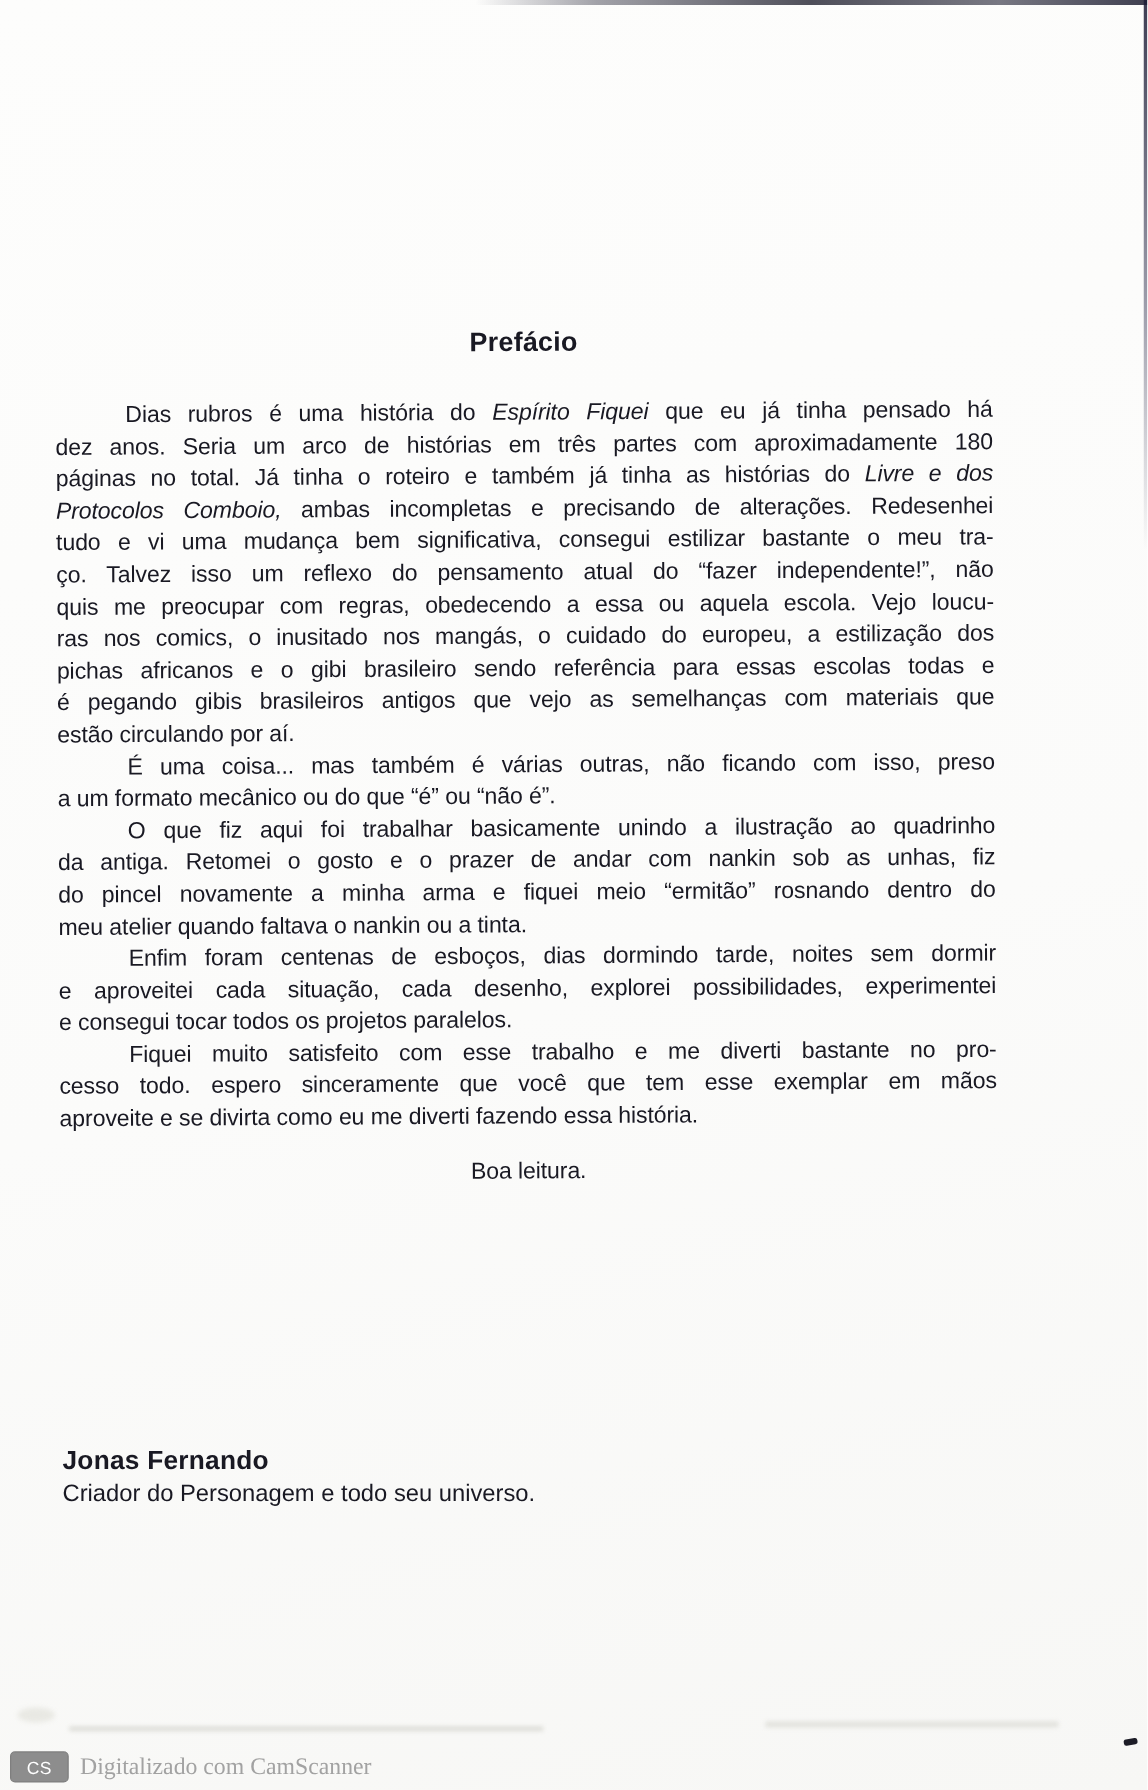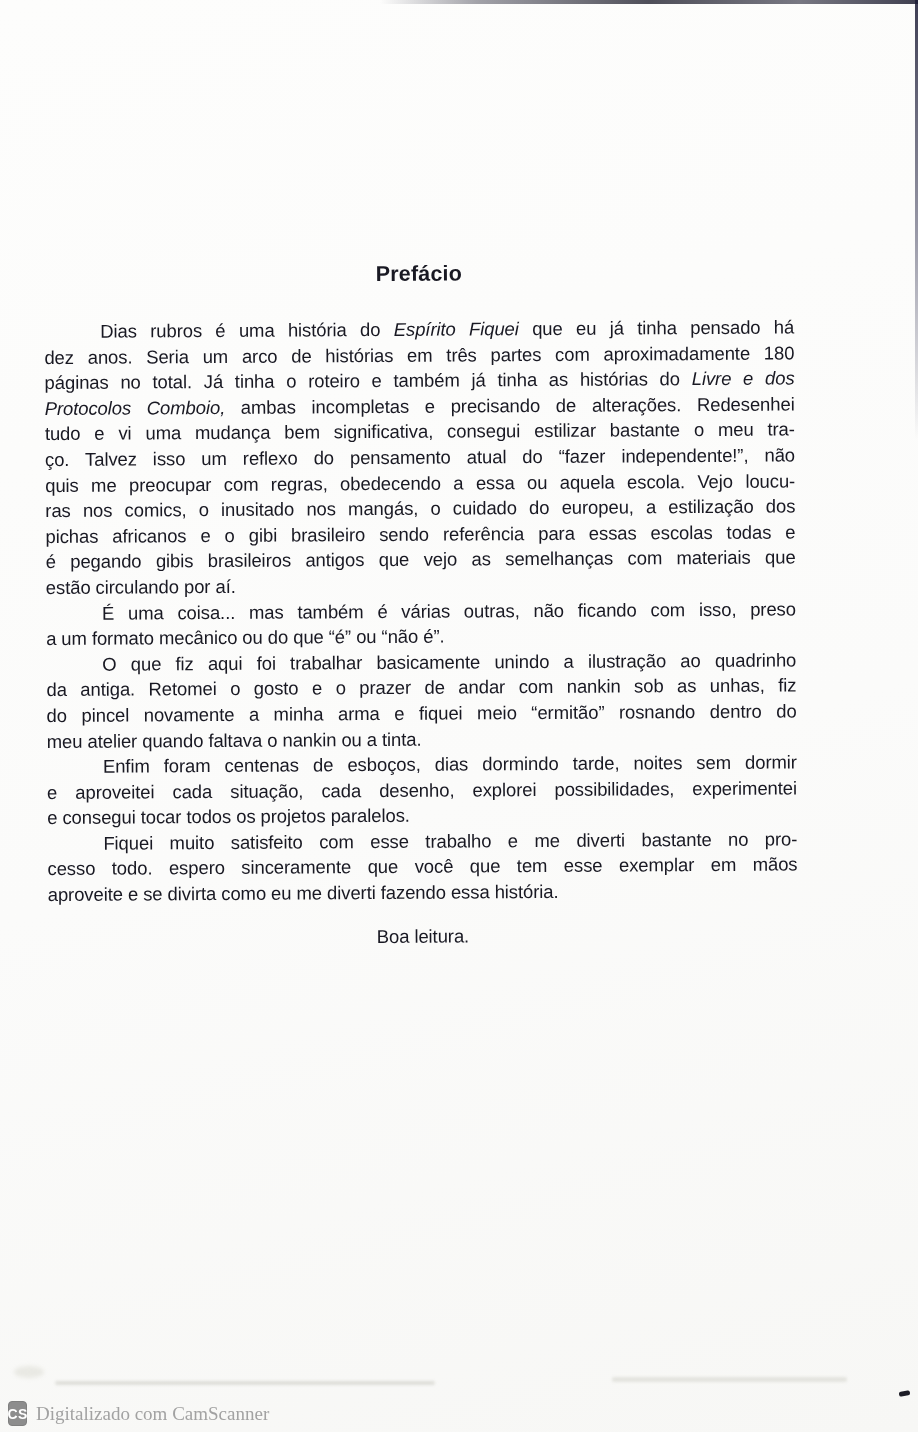--- a/index.html
+++ b/index.html
@@ -102,27 +102,27 @@
 
   
   .footer {
     position: absolute;
     left: 8px; bottom: 6px;
     display: flex;
     align-items: center;
     gap: 9px;
   }
   .badge {
-    width: 19px; height: 25px;
+    width: 47px; height: 25px;
     background: var(--badge-bg, #8d8d8d);
     border: 1px solid #7f7f7f;
     border-radius: 4px;
     color: #ffffff;
     font-size: 14px;
-    font-weight: bold;
+    font-weight: normal;
     display: flex;
     align-items: center;
     justify-content: center;
     letter-spacing: 0.3px;
   }
   .footer-text {
     color: var(--footer-text, #a2a2a2);
     font-size: 19px;
     font-family: Liberation Serif, serif;
   }
@@ -173,20 +173,22 @@
         <div class="paragraph">
           <div class="line indent">Fiquei muito satisfeito com esse trabalho e me diverti bastante no pro-</div>
           <div class="line">cesso todo. espero sinceramente que você que tem esse exemplar em mãos</div>
           <div class="line last">aproveite e se divirta como eu me diverti fazendo essa história.</div>
         </div>
       </div>
     <div class="closing">Boa leitura.</div>
   </div>
 
   <div class="signature">
+    <div class="sig-name">Jonas Fernando</div>
+    <div class="sig-role">Criador do Personagem e todo seu universo.</div>
   </div>
 
   <div class="footer">
     <span class="badge">CS</span>
     <span class="footer-text">Digitalizado com CamScanner</span>
   </div>
 
 </div>
 
 </body></html>

